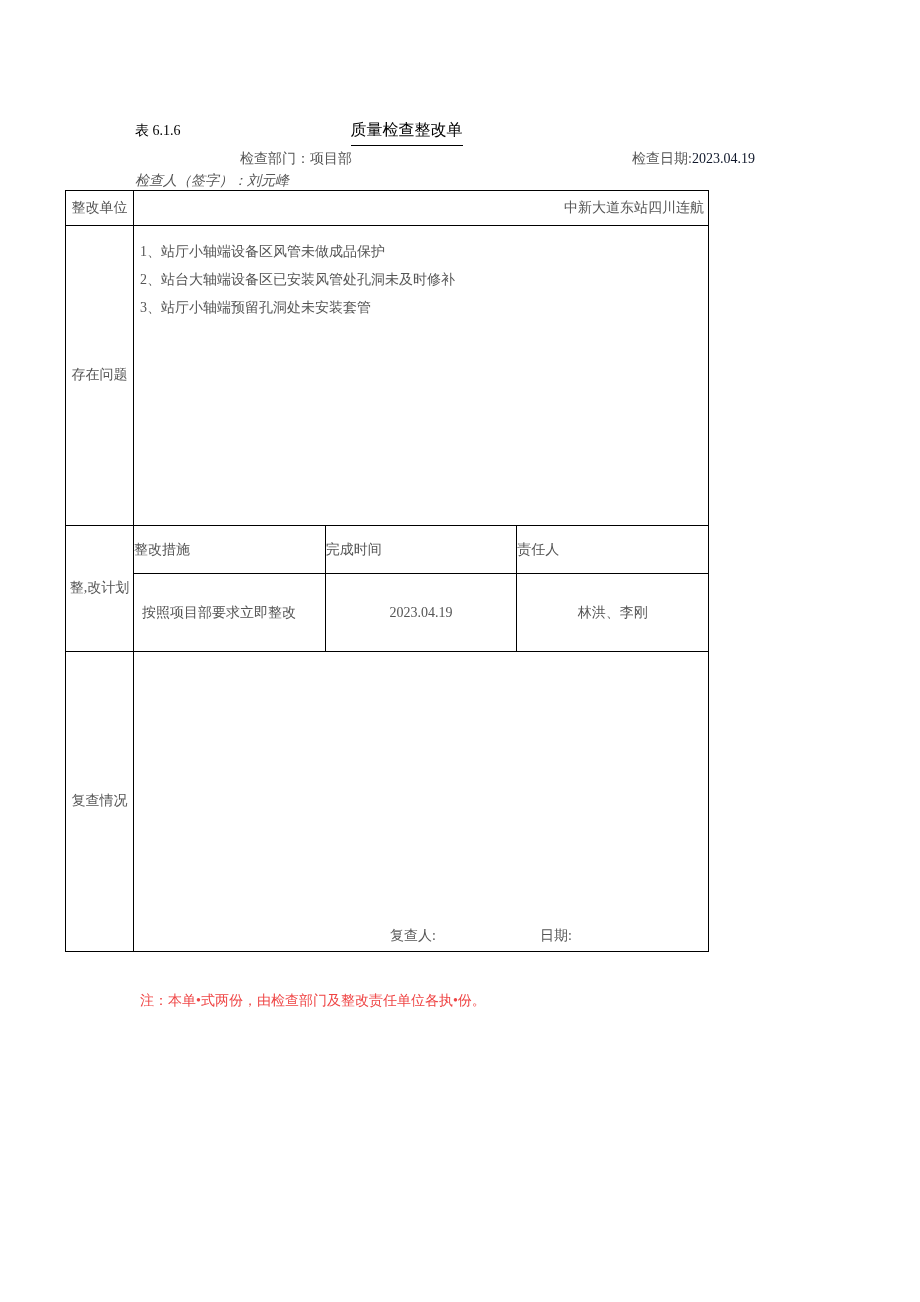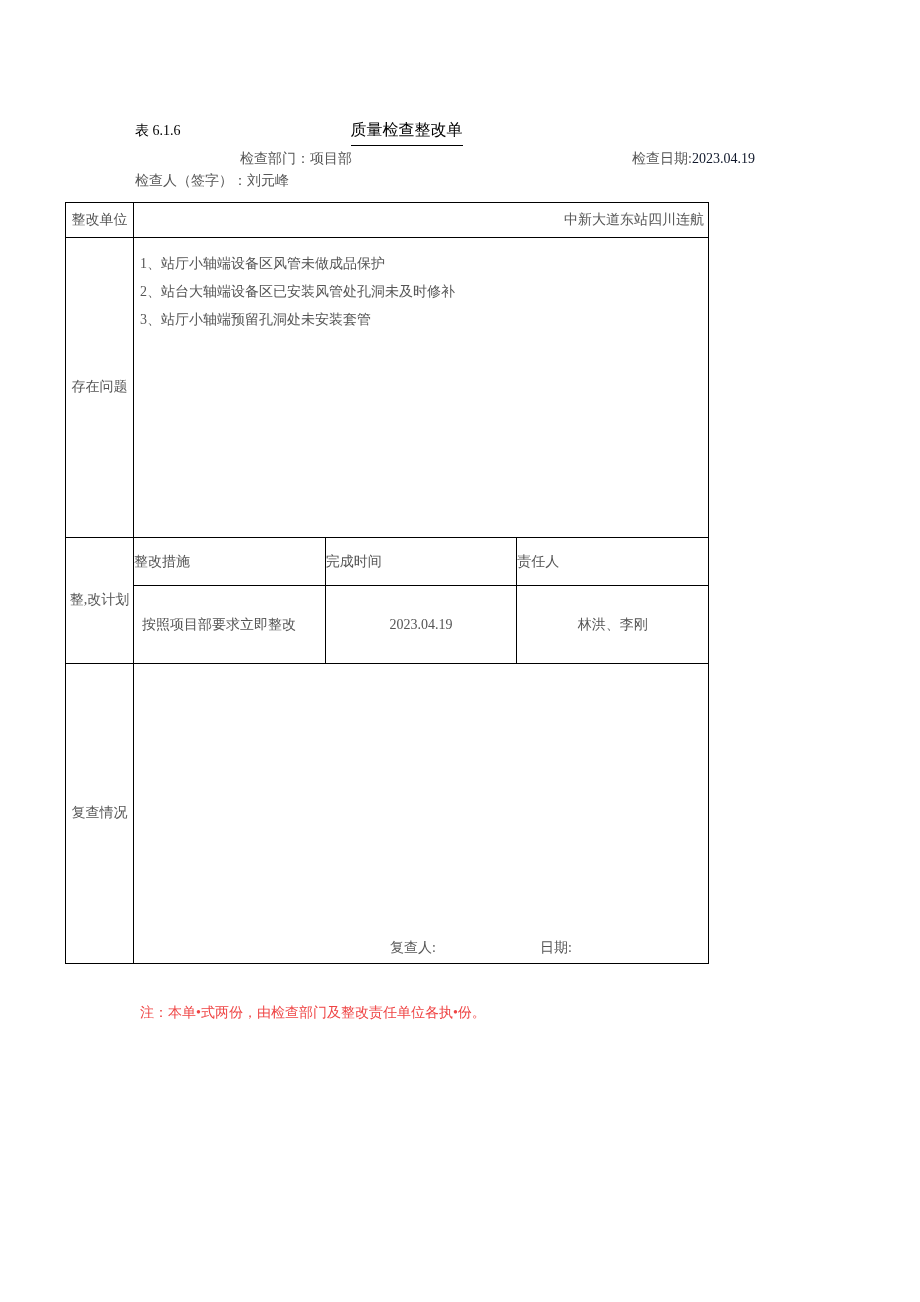--- a/index.html
+++ b/index.html
@@ -44,21 +44,22 @@
     .meta-date {
       margin-left: 280px;
     }
     .meta-date-val {
       color: #0f172a;
     }
     .inspector-row {
       margin-left: 75px;
       font-size: 14px;
       color: #555;
-      margin-bottom: 12px;
+      margin-bottom: 0;
+      font-style: italic;
     }
     table.main {
       border-collapse: collapse;
       width: 644px;
       margin-left: 5px;
       table-layout: fixed;
     }
     table.main td, table.main th {
       border: 1px solid #000;
       vertical-align: middle;

